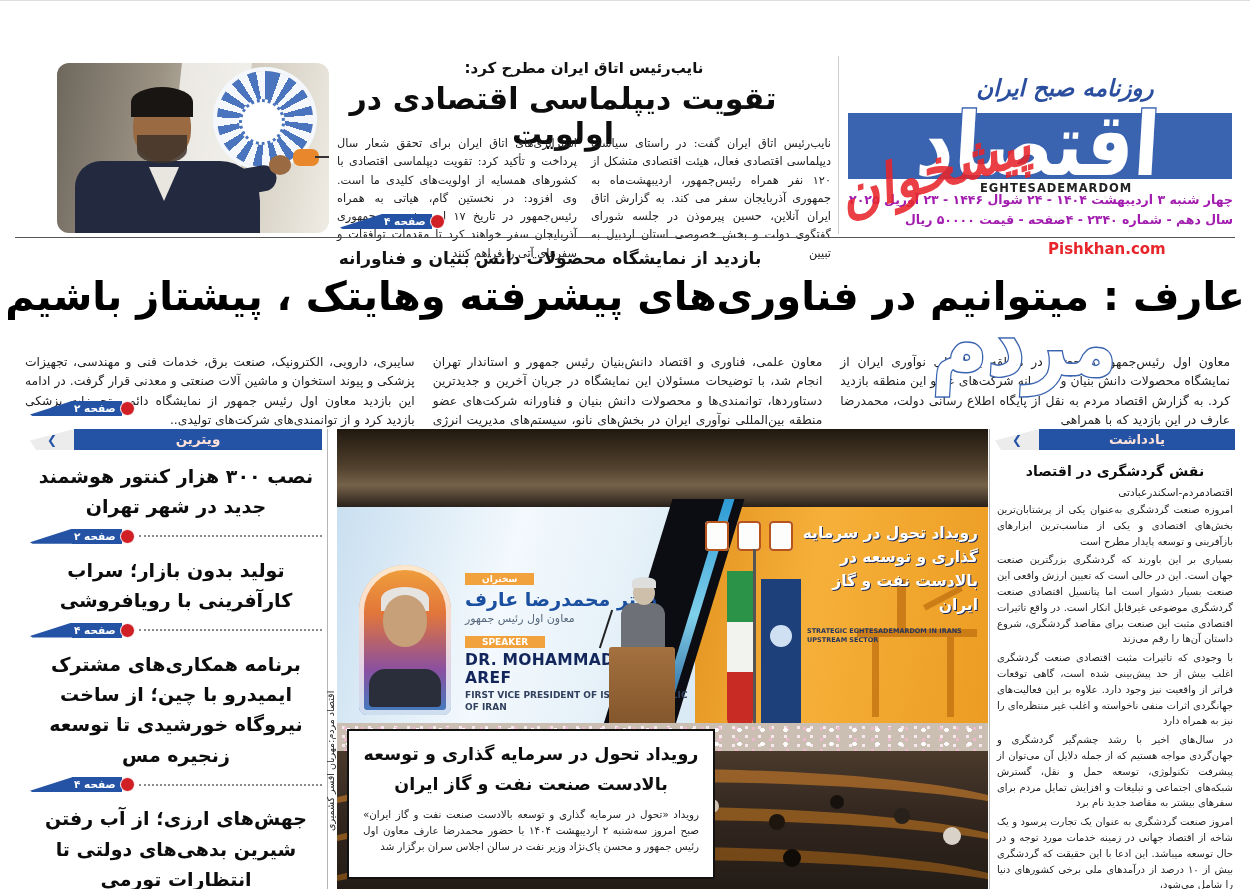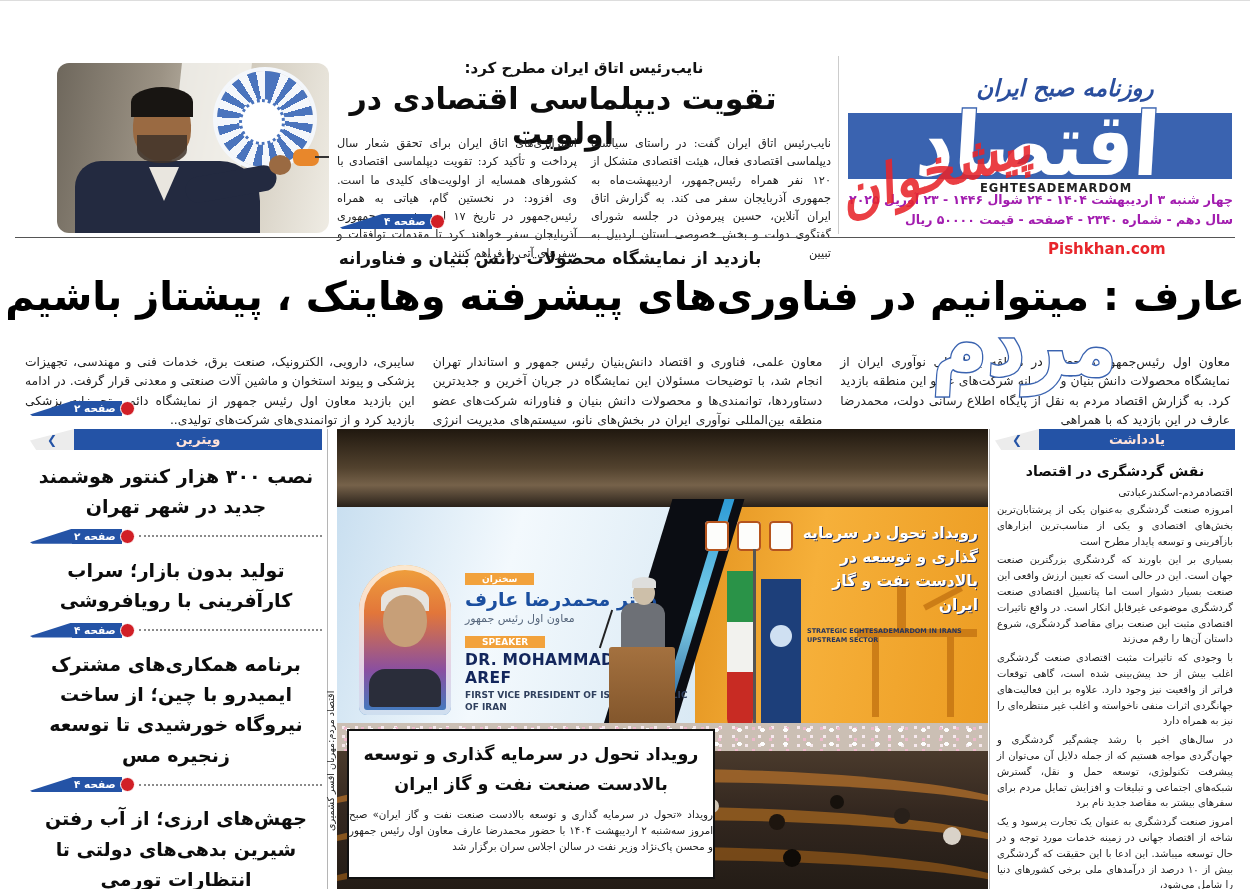--- a/index.html
+++ b/index.html
@@ -136,21 +136,21 @@
       background:linear-gradient(180deg,#4a3a2c,#33271f 45%,#231c16);}
   .row-arc{position:absolute;left:-40px;width:740px;height:90px;border-radius:50%;
       border-top:13px solid #b4702a;opacity:.75;}
   #heads{left:40px;top:40px;width:10px;height:10px;border-radius:50%;background:#17120d;
       box-shadow:60px 6px 0 2px #1b140e,130px 18px 0 3px #d8d0c4,205px 2px 0 2px #241a12,
                  268px 22px 0 3px #17120d,330px 10px 0 2px #cfc4b4,395px 26px 0 3px #1d150e,
                  455px 6px 0 2px #16110c,520px 20px 0 3px #28201a,570px 40px 0 4px #d9d2c8,
                  90px 54px 0 4px #120d09,240px 60px 0 4px #1a130c,410px 62px 0 4px #0f0b07;}
   
   #cap{left:10px;top:300px;width:368px;height:150px;background:#fff;border:2px solid #111;
-      padding:9px 0;box-sizing:border-box;z-index:8;}
+      padding:9px 14px;box-sizing:border-box;z-index:8;}
   #cap-title{font-size:17.5px;font-weight:bold;line-height:1.7;text-align:center;color:#0d0d0d;}
   #cap-body{font-size:10.3px;line-height:1.6;color:#222;text-align:justify;margin-top:6px;}
   
   #credit{left:325px;top:690px;height:196px;writing-mode:vertical-rl;transform:rotate(180deg);
       font-size:9.5px;color:#222;z-index:9;}
 </style>
 </head>
 <body>
 
 <div id="page">

